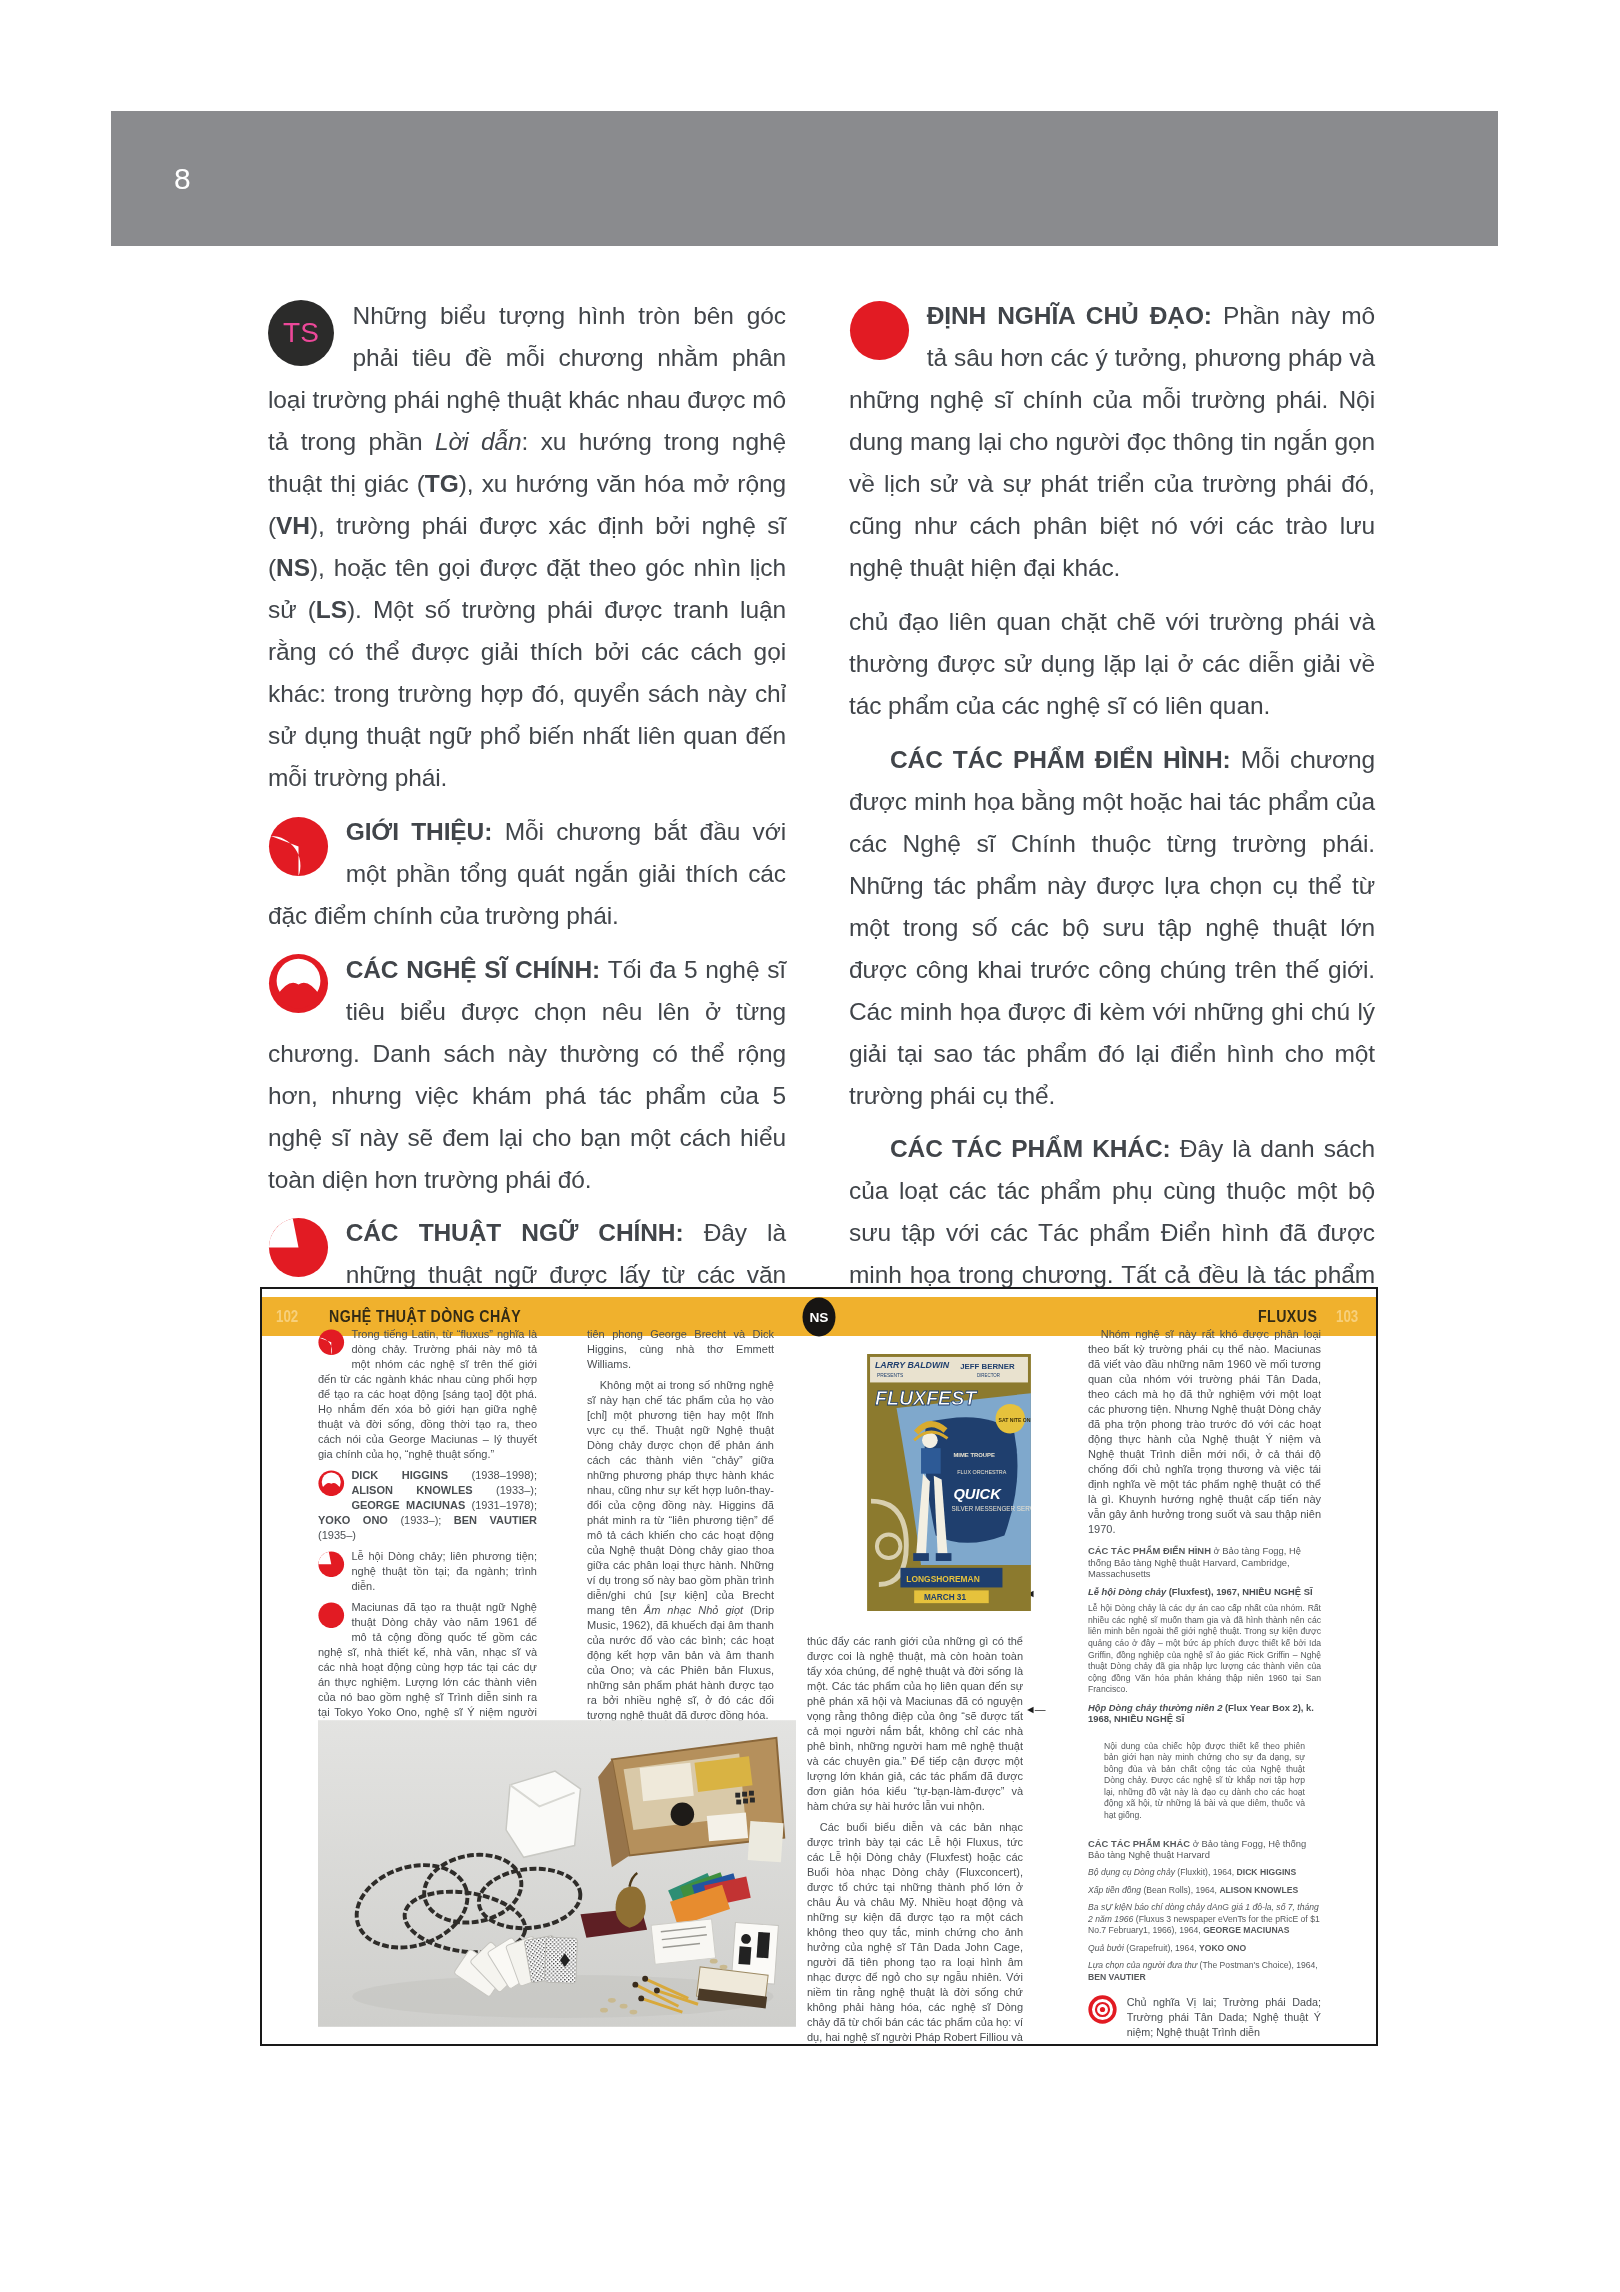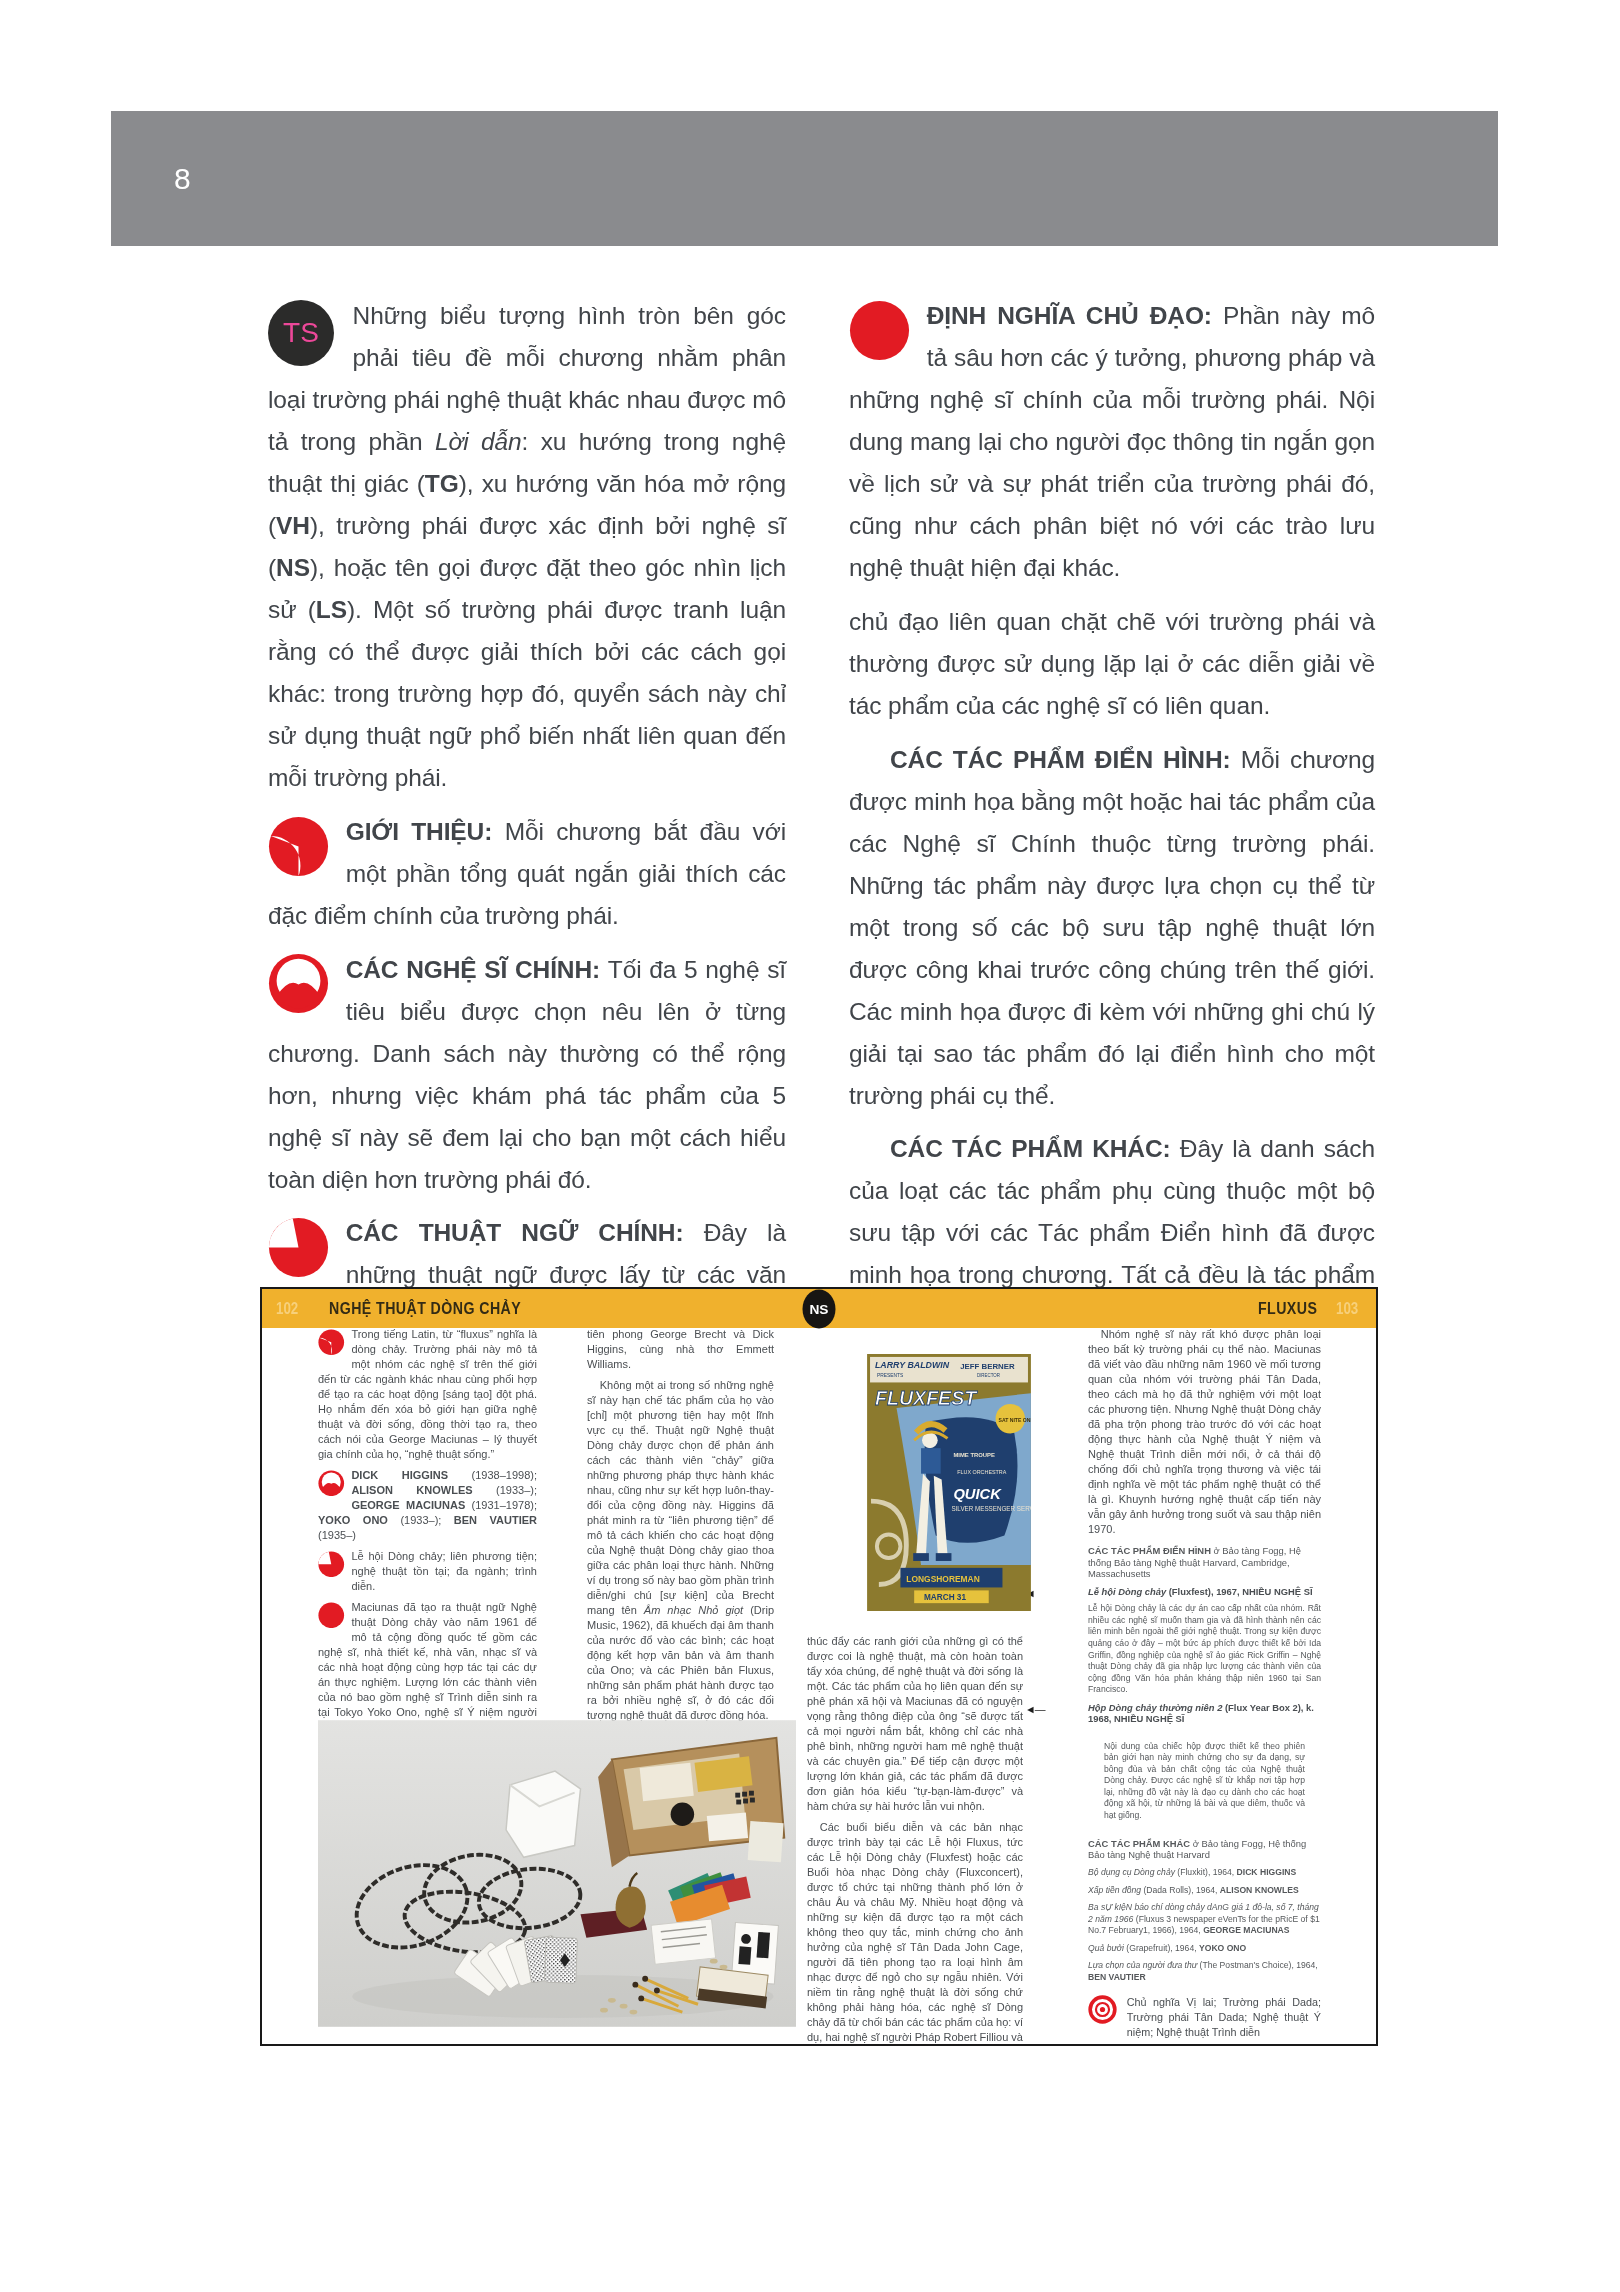--- a/index.html
+++ b/index.html
@@ -24,21 +24,21 @@
   .indent{text-indent:41px;}
   .lede-circle{
     float:left;width:66px;height:66px;border-radius:50%;background:#2b2b2a;color:#ec4899;
     font-size:28px;display:flex;align-items:center;justify-content:center;margin:4.9px 18.6px 9.8px 0;
     text-indent:0;letter-spacing:0;
   }
   .float-icon{float:left;width:61px;height:61px;margin:4.9px 16.7px 7.8px 0;}
 
   
   #spread{left:260px;top:1287px;width:1114px;height:755px;border:2.9px solid #191919;background:#fff;overflow:hidden;}
-  #band{position:absolute;left:0;top:0;width:100%;height:39px;background:#f0b12d;display:flex;align-items:center;padding:0 13.7px;box-sizing:border-box;}
+  #band{position:absolute;left:0;top:8px;width:100%;height:39px;background:#f0b12d;display:flex;align-items:center;padding:0 13.7px;box-sizing:border-box;}
   .band-num{font-size:15.7px;font-weight:700;color:#f7d07b;}
   .band-title{font-size:16.7px;font-weight:700;color:#332b15;letter-spacing:0.5px;}
   #band-left-title{margin-left:27px;}
   #band-right{margin-left:auto;display:flex;align-items:center;}
   #band-right .band-title{margin-right:8.8px;}
   #ns-badge{position:absolute;left:50%;top:50%;transform:translate(-50%,-50%);width:33px;height:39px;border-radius:50%;
     background:#171513;color:#fff;font-size:13.7px;font-weight:700;display:flex;align-items:center;justify-content:center;}
 
   .sp-col{position:absolute;font-size:11px;line-height:15px;text-align:justify;color:#4a4e52;}
   #sp-col1{left:56px;top:38px;width:219px;}
@@ -171,21 +171,21 @@
 
     <div class="cap-note">
       <span class="cap-arrow">◄—</span>
       <p class="cap-title"><span style="font-weight: 700; font-style: italic;">Hộp Dòng chảy thường niên 2 </span><span style="font-weight: 700;">(Flux Year Box 2), k. 1968, NHIỀU NGHỆ SĨ</span></p>
       <p class="sp-small" style="margin:16px;">Nội dung của chiếc hộp được thiết kế theo phiên bản giới hạn này minh chứng cho sự đa dạng, sự bông đùa và bản chất cộng tác của Nghệ thuật Dòng chảy. Được các nghệ sĩ từ khắp nơi tập hợp lại, những đồ vật này là đạo cụ dành cho các hoạt động xã hội, từ những lá bài và que diêm, thuốc và hạt giống.</p>
     </div>
 
     <p class="sp-small sp-head" style="margin-top:6.9px;"><span style="font-weight: 700;">CÁC TÁC PHẨM KHÁC </span><span>ở Bảo tàng Fogg, Hệ thống Bảo tàng Nghệ thuật Harvard</span></p>
     <div class="sp-small">
       <p class="work-line"><span style="font-style: italic;">Bộ dụng cụ Dòng chảy</span><span> (Fluxkit), 1964, </span><span style="font-weight: 700;">DICK HIGGINS</span></p>
-      <p class="work-line"><span style="font-style: italic;">Xấp tiền đồng</span><span> (Dada Rolls), 1964, </span><span style="font-weight: 700;">ALISON KNOWLES</span></p>
+      <p class="work-line"><span style="font-style: italic;">Xấp tiền đồng</span><span> (Bean Rolls), 1964, </span><span style="font-weight: 700;">ALISON KNOWLES</span></p>
       <p class="work-line"><span style="font-style: italic;">Ba sỰ kIệN báo chí dòng chảy dAnG giá 1 đô-la, số 7, tháng 2 năm 1966</span><span> (Fluxus 3 newspaper eVenTs for the pRicE of $1 No.7 February1, 1966), 1964, </span><span style="font-weight: 700;">GEORGE MACIUNAS</span></p>
       <p class="work-line"><span style="font-style: italic;">Quả bưởi</span><span> (Grapefruit), 1964, </span><span style="font-weight: 700;">YOKO ONO</span></p>
       <p class="work-line"><span style="font-style: italic;">Lựa chọn của người đưa thư</span><span> (The Postman's Choice), 1964, </span><span style="font-weight: 700;">BEN VAUTIER</span></p>
     </div>
 
     <div class="sp-footer">
       <div class="foot-row">
         <svg class="foot-icon" viewBox="0 0 40 40">
           <circle cx="20" cy="20" r="17" fill="none" stroke="#e21b23" stroke-width="5"></circle>
           <circle cx="20" cy="20" r="9" fill="none" stroke="#e21b23" stroke-width="3"></circle>

